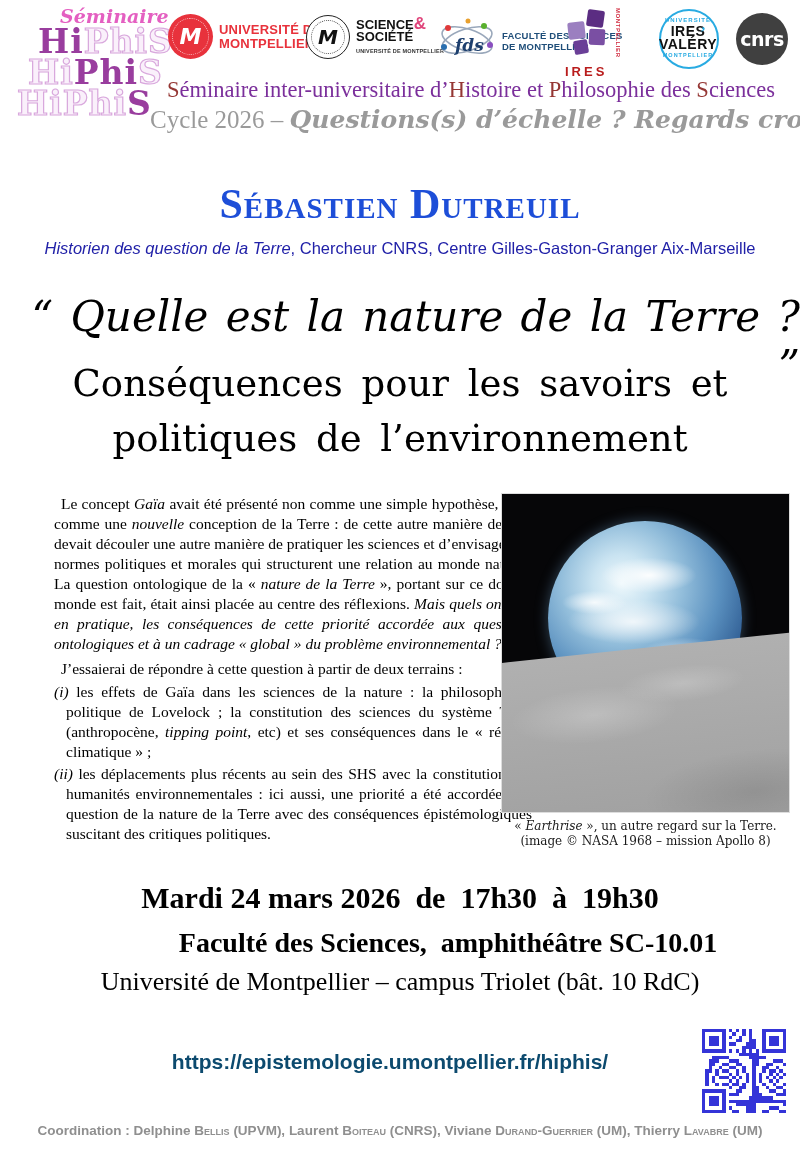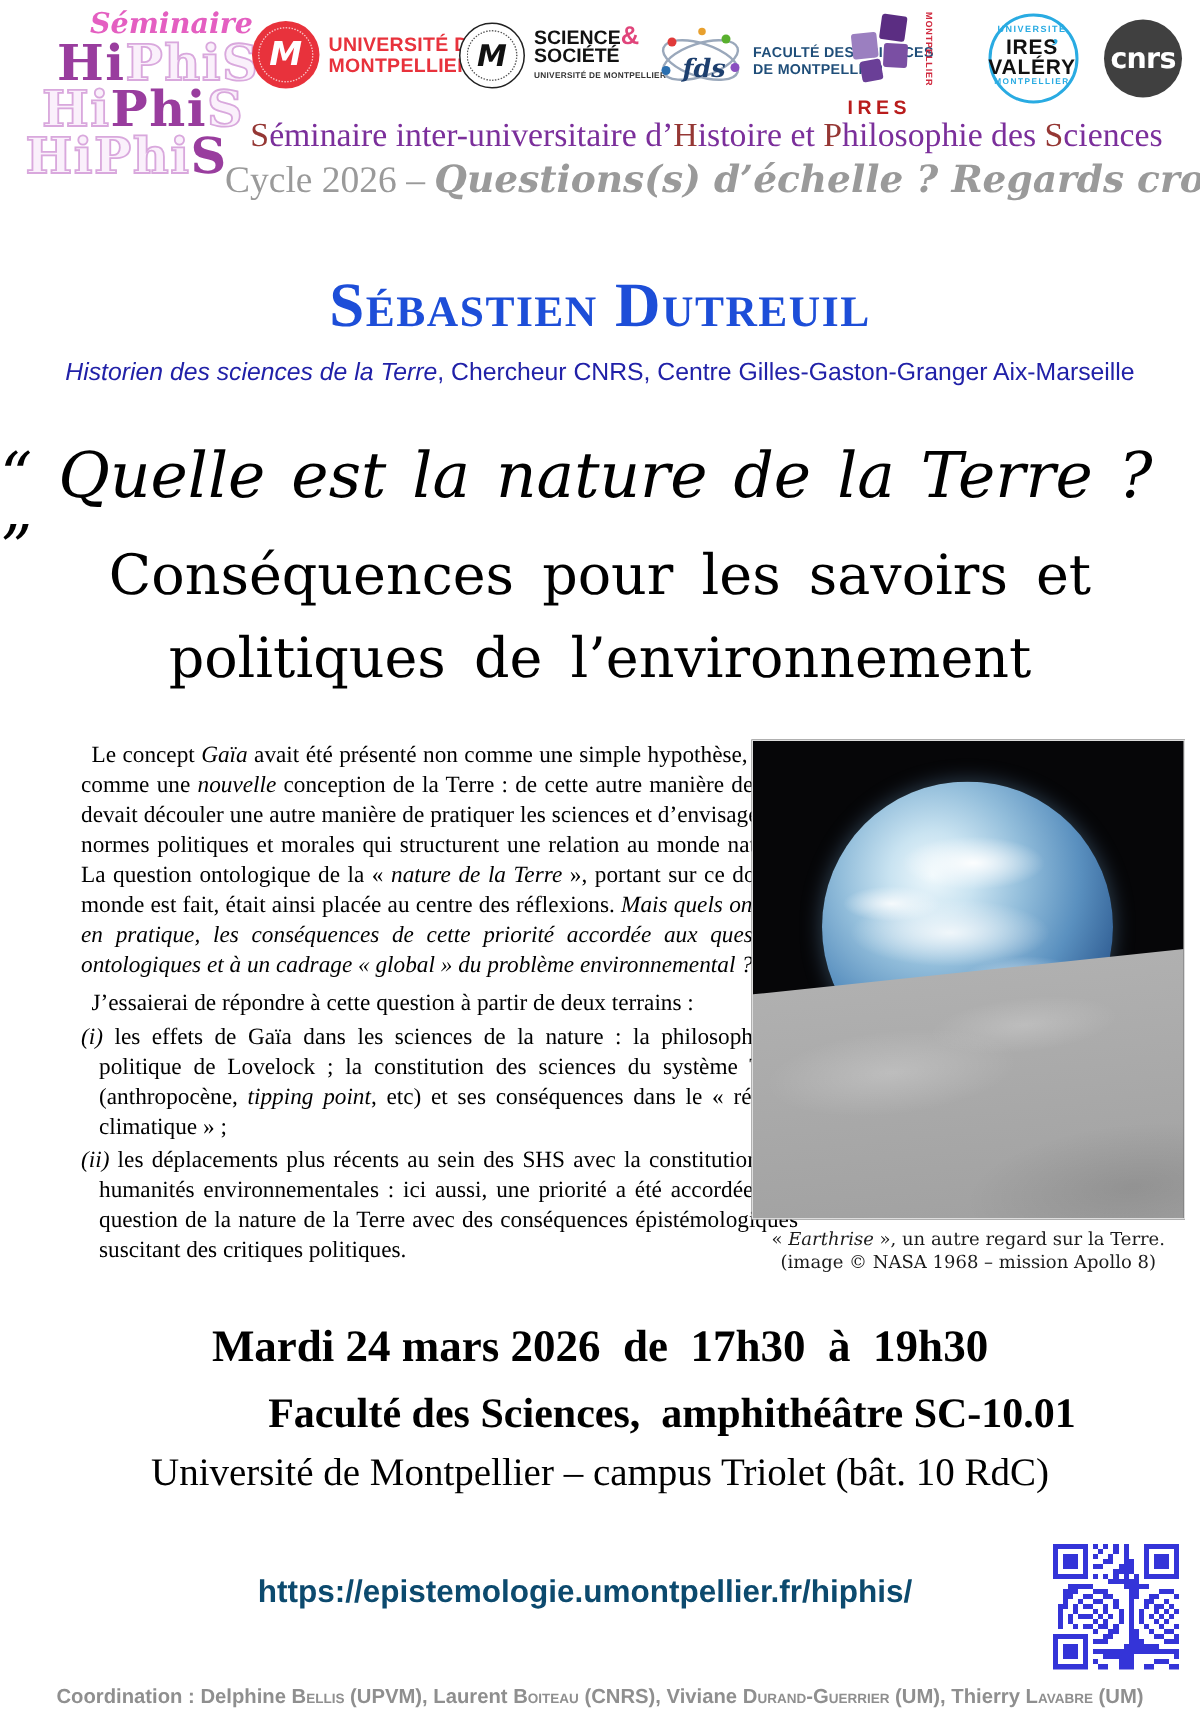--- a/index.html
+++ b/index.html
@@ -56,21 +56,21 @@
          font-size:25px;color:#9a9a9a;white-space:nowrap;}
   .cycle .em{font-family:"DejaVu Serif",serif;font-weight:bold;font-style:italic;}
 
   
   .speaker{position:absolute;left:0;top:180px;width:800px;text-align:center;
            font-variant:small-caps;font-weight:bold;font-size:42px;color:#1d4ed8;letter-spacing:1px;}
   .affil{position:absolute;left:0;top:239px;width:800px;text-align:center;
          font-family:"Liberation Sans",sans-serif;font-size:16.5px;color:#2121a8;}
 
   
-  .title1{position:absolute;left:0;top:292px;width:800px;text-align:left;
+  .title1{position:absolute;left:0;top:292px;width:800px;text-align:right;
           font-family:"DejaVu Serif",serif;font-style:italic;font-size:42px;word-spacing:4px;}
   .title2{position:absolute;left:0;top:362px;width:800px;text-align:center;
           font-family:"DejaVu Serif",serif;font-size:37px;word-spacing:7px;}
   .title3{position:absolute;left:0;top:417px;width:800px;text-align:center;
           font-family:"DejaVu Serif",serif;font-size:37px;word-spacing:7px;}
 
   
   .abstract{position:absolute;left:16px;top:494px;width:478px;font-size:15.5px;
             line-height:20px;text-align:justify;margin-left:38px;}
   .abstract p{margin:0;}
@@ -183,21 +183,21 @@
   <div class="logo" style="left:736px;top:13px;">
     <div class="cnrs-disc">cnrs</div>
   </div>
 
   <div class="series"><span class="cap">S</span><span>éminaire inter-universitaire d’</span><span class="cap">H</span><span>istoire et </span><span class="cap">P</span><span>hilosophie des </span><span class="cap">S</span><span>ciences</span></div>
   <div class="cycle">
     <span class="pre">Cycle 2026 – </span><span class="em">Questions(s) d’échelle ? Regards croisés</span>
   </div>
 
   <div class="speaker">Sébastien Dutreuil</div>
-  <div class="affil"><span class="it">Historien des sciences de la Terre</span><span>, Chercheur CNRS, Centre Gilles-Gaston-Granger Aix-Marseille</span></div>
+  <div class="affil"><span class="it">Historien des question de la Terre</span><span>, Chercheur CNRS, Centre Gilles-Gaston-Granger Aix-Marseille</span></div>
 
   <div class="title1">“ Quelle est la nature de la Terre ? ”</div>
   <div class="title2">Conséquences pour les savoirs et</div>
   <div class="title3">politiques de l’environnement</div>
 
   <div class="abstract">
     <p class="ind"><span>Le concept </span><span class="it">Gaïa</span><span> avait été présenté non comme une simple hypothèse, mais comme une </span><span class="it">nouvelle</span><span> conception de la Terre : de cette autre manière de voir devait découler une autre manière de pratiquer les sciences et d’envisager les normes politiques et morales qui structurent une relation au monde naturel. La question ontologique de la « </span><span class="it">nature de la Terre</span><span> », portant sur ce dont le monde est fait, était ainsi placée au centre des réflexions. </span><span class="it">Mais quels ont été, en pratique, les conséquences de cette priorité accordée aux questions ontologiques et à un cadrage « global » du problème environnemental ?</span></p>
     <p class="ind mid"><span>J’essaierai de répondre à cette question à partir de deux terrains :</span></p>
     <p class="hang"><span class="it">(i)</span><span> les effets de Gaïa dans les sciences de la nature : la philosophie et politique de Lovelock ; la constitution des sciences du système Terre (anthropocène, </span><span class="it">tipping point</span><span>, etc) et ses conséquences dans le « régime climatique » ;</span></p>
     <p class="hang"><span class="it">(ii)</span><span> les déplacements plus récents au sein des SHS avec la constitution des humanités environnementales : ici aussi, une priorité a été accordée à la question de la nature de la Terre avec des conséquences épistémologiques suscitant des critiques politiques.</span></p>

